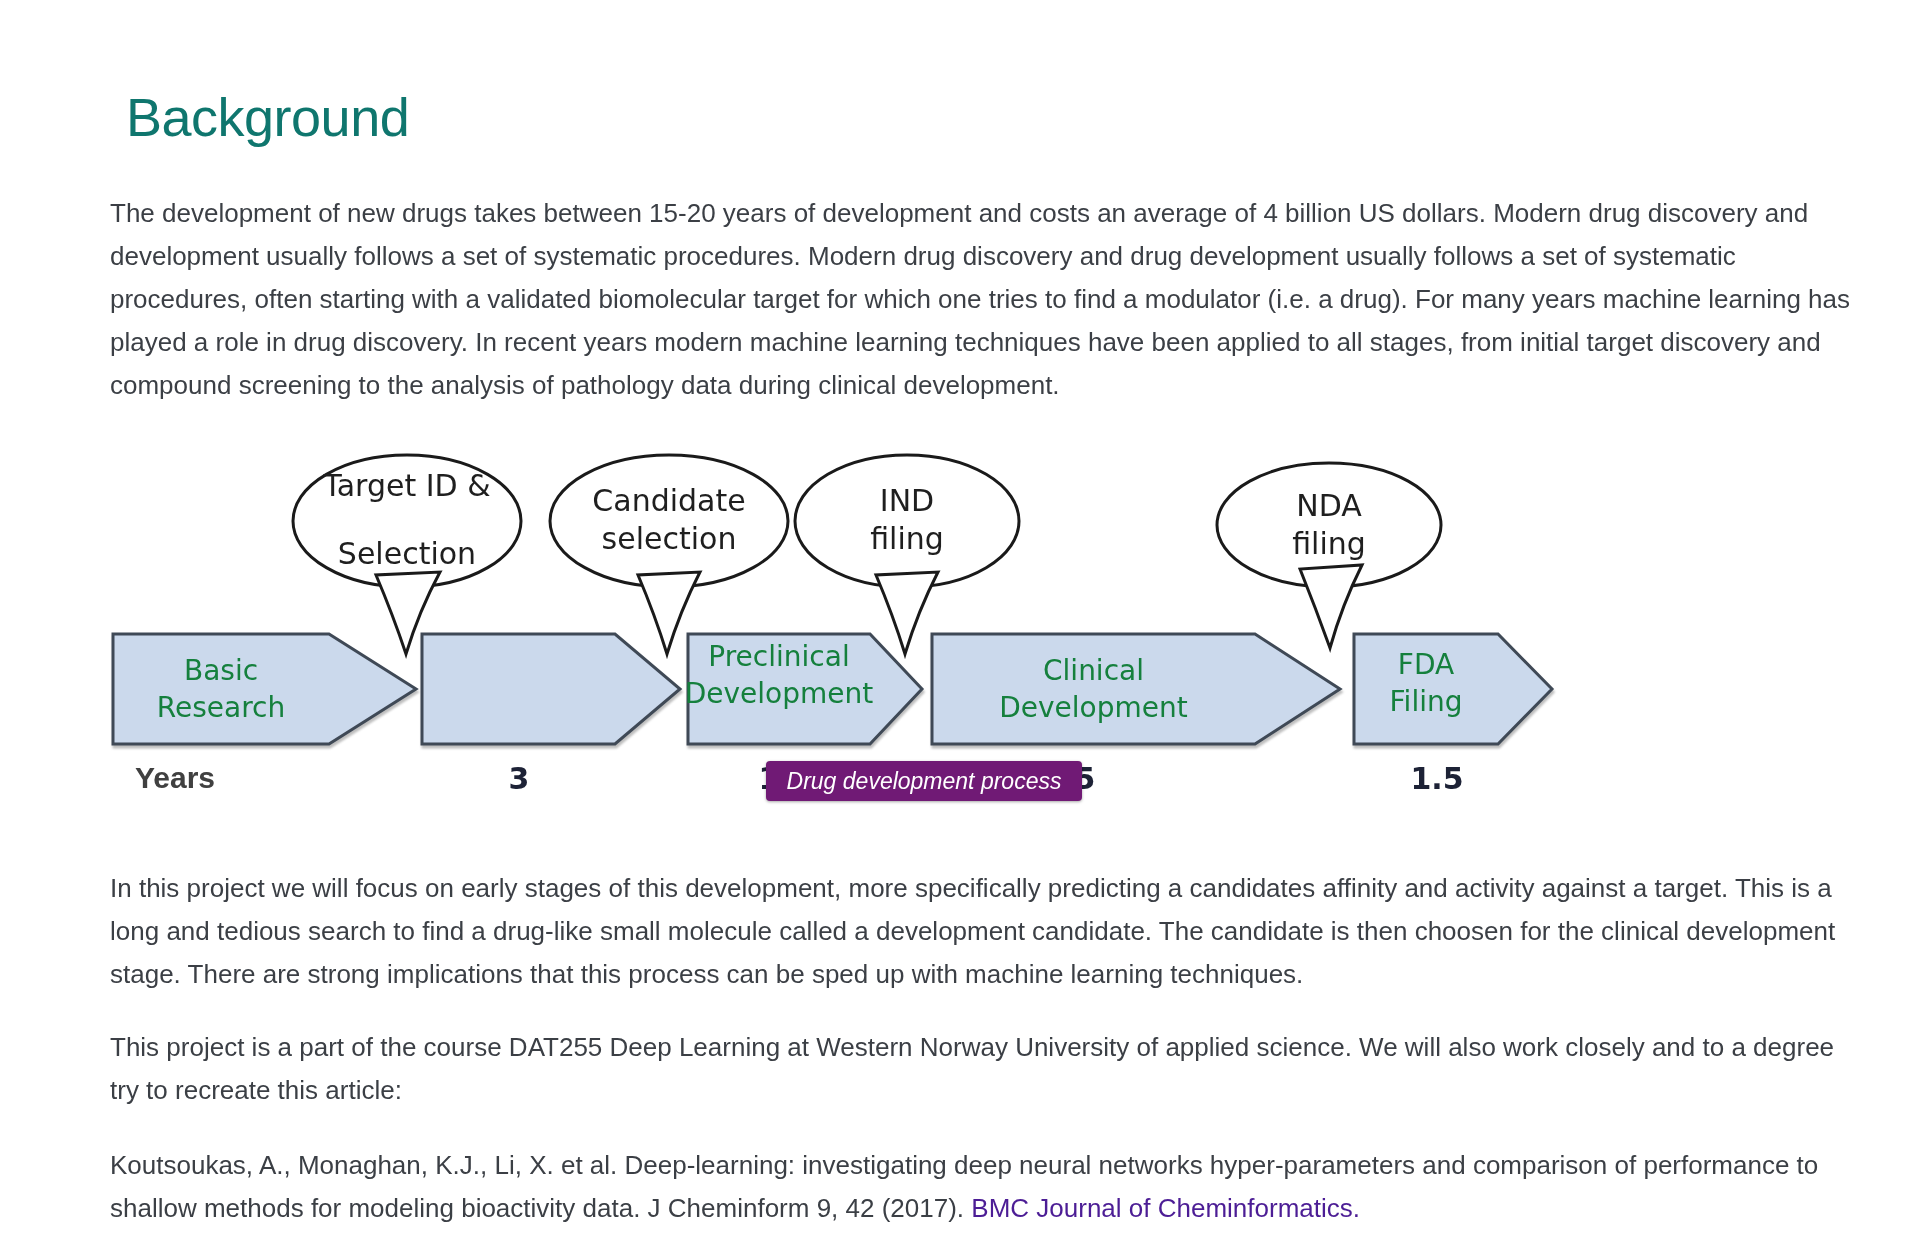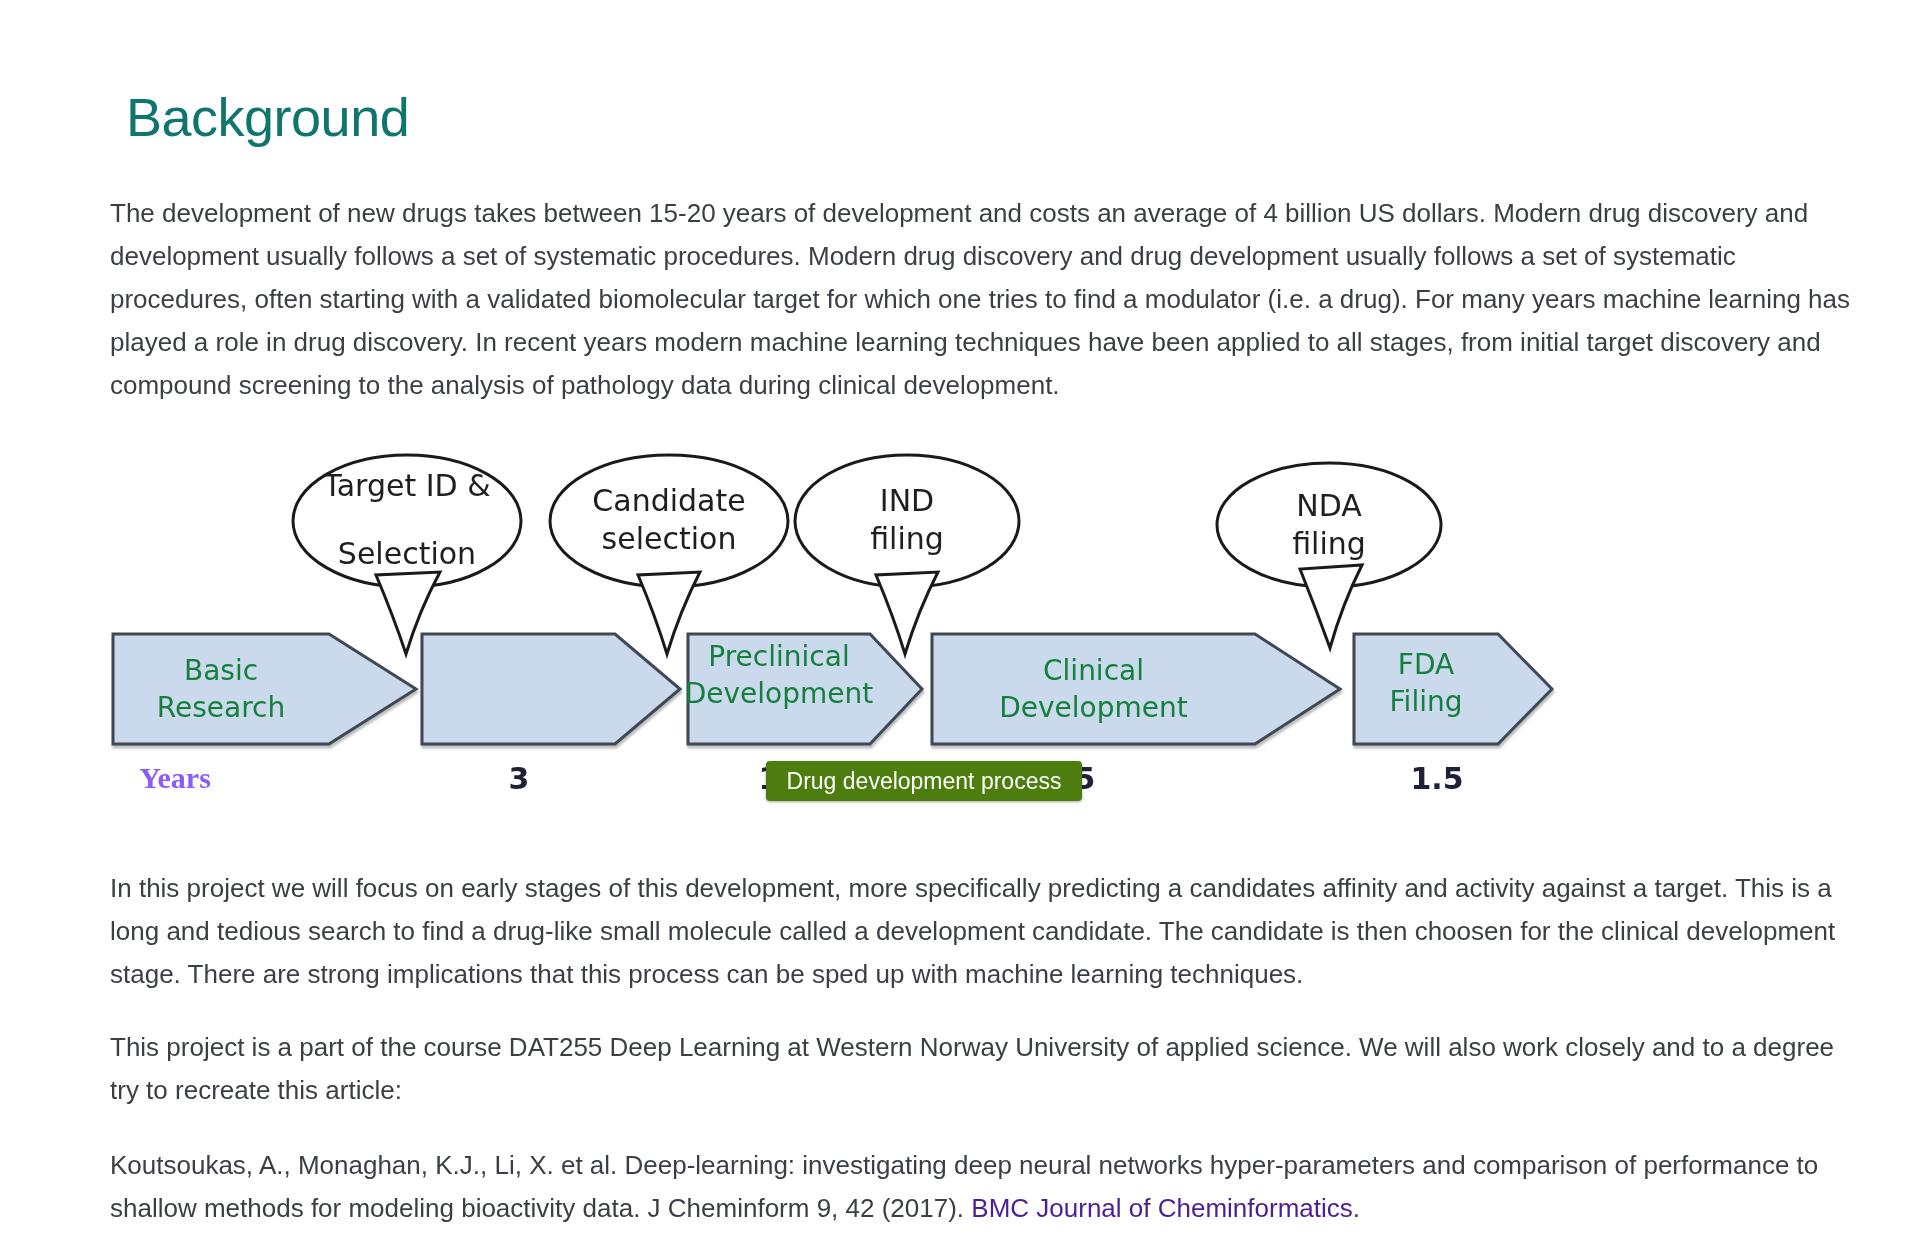--- a/index.html
+++ b/index.html
@@ -67,40 +67,41 @@
   .year-num {
     font-size: 30px;
     font-weight: bold;
     color: #1d2236;
     z-index: 1;
     font-family: "DejaVu Sans", "Liberation Sans", sans-serif;
   }
   .years-caption {
     font-size: 30px;
     font-weight: bold;
-    color: #8b5cf6;
+    color: #404040;
     z-index: 1;
-    font-family: Liberation Serif, serif;
+    font-family: Liberation Sans, sans-serif;
   }
   .img-tooltip {
     position: absolute;
     left: 656px;
     top: 308px;
     width: 316px;
     height: 40px;
-    background: #4d7c0f;
+    background: #701a75;
     border-radius: 4px;
     color: #ffffff;
     font-size: 23px;
     display: flex;
     align-items: center;
     justify-content: center;
     z-index: 3;
     box-shadow: 0 1px 3px rgba(0,0,0,0.35);
     white-space: nowrap;
+    font-style: italic;
   }
 </style>
 </head>
 <body>
 
 <main class="page">
 
   <h1 class="title">Background</h1>
 
   <p class="body-text">The development of new drugs takes between 15-20 years of development and costs an average of 4 billion US dollars. Modern drug discovery and development usually follows a set of systematic procedures. Modern drug discovery and drug development usually follows a set of systematic procedures, often starting with a validated biomolecular target for which one tries to find a modulator (i.e. a drug). For many years machine learning has played a role in drug discovery. In recent years modern machine learning techniques have been applied to all stages, from initial target discovery and compound screening to the analysis of pathology data during clinical development.</p>

